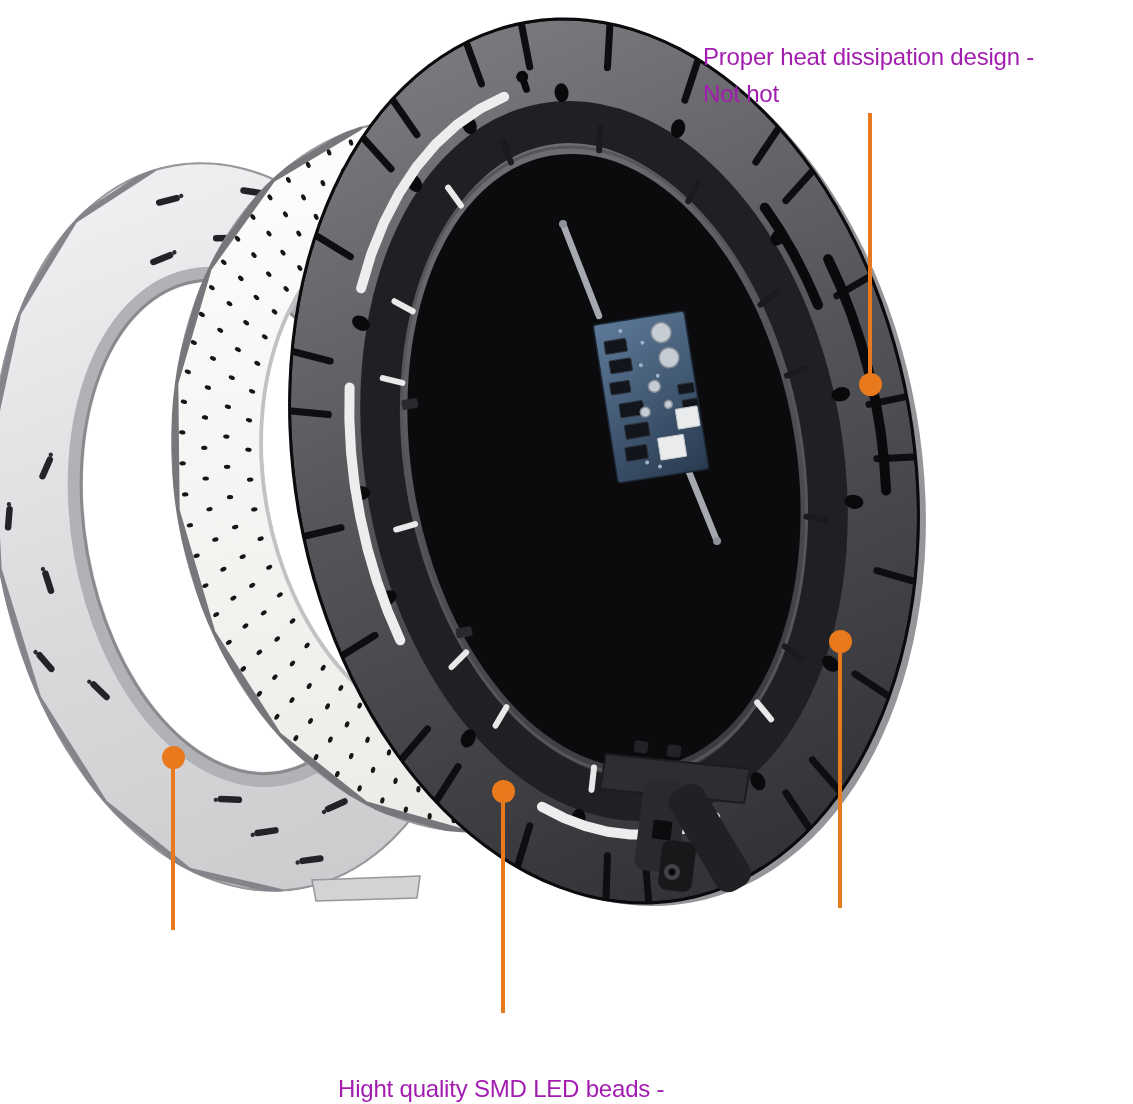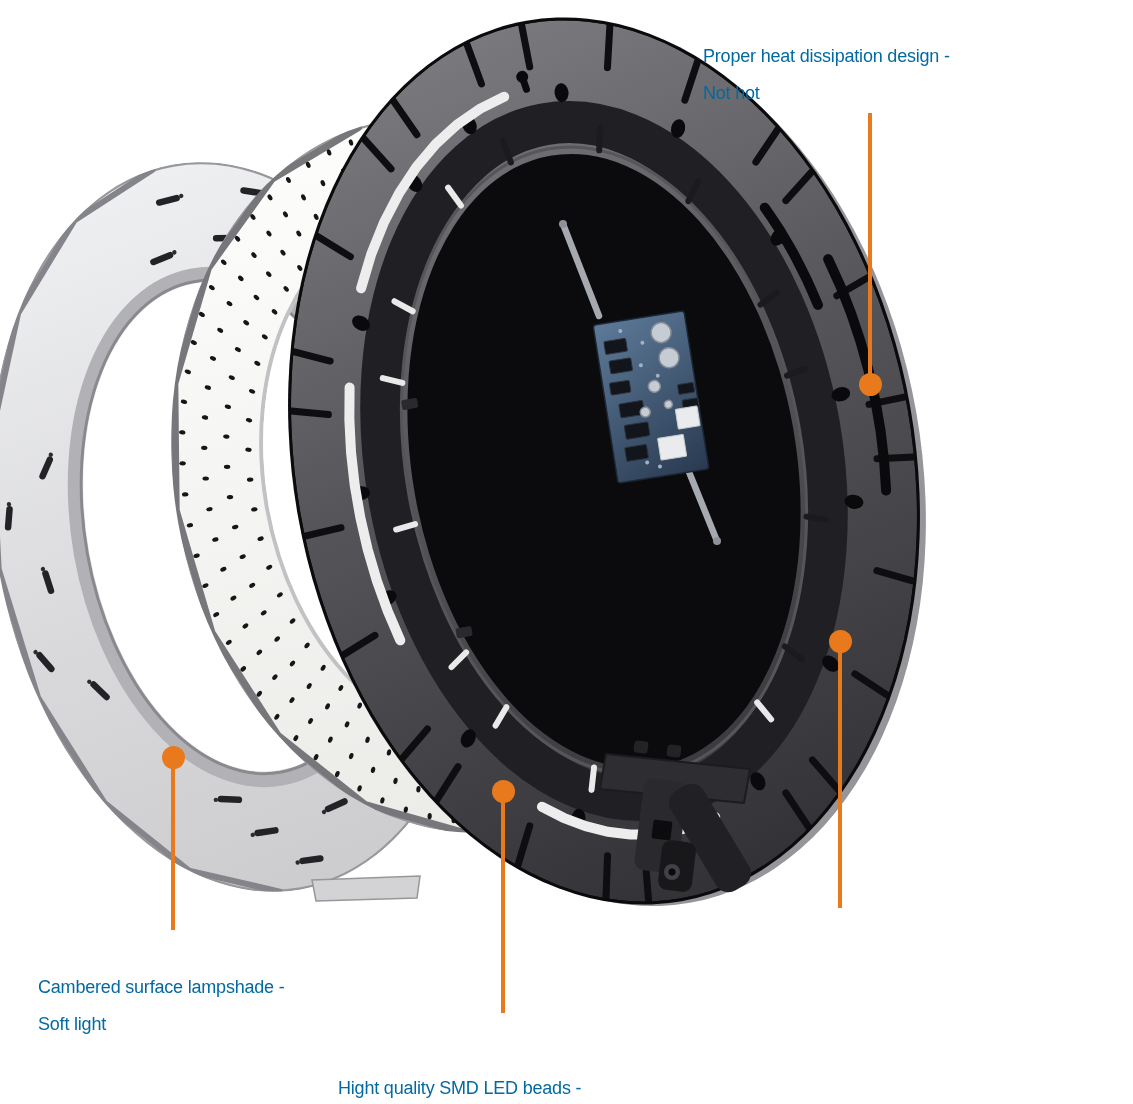--- a/index.html
+++ b/index.html
@@ -1,19 +1,19 @@
 <!DOCTYPE html>
 <html style="--accent: #E8791C;"><head>
 <meta charset="utf-8">
 <style>
   html,body{margin:0;padding:0;background:#fff;}
   .stage{position:relative;width:1133px;height:1104px;background:#fff;overflow:hidden;
          font-family:"Liberation Sans", sans-serif;}
   #render{position:absolute;left:0;top:0;width:1133px;height:1104px;display:block;}
-  .callout{position:absolute;color:#0369a1;font-size:18px;line-height:37px;
+  .callout{position:absolute;color:#a21caf;font-size:24px;line-height:37px;
            letter-spacing:-0.2px;white-space:pre-line;width:max-content;}
   .leader{position:absolute;width:4px;background:var(--accent,#E8791C);}
   .ldot{position:absolute;left:50%;margin-left:-11.5px;width:23px;height:23px;border-radius:50%;
         background:var(--accent,#E8791C);}
   .ldot.at-top{top:-11px;}
   .ldot.at-bottom{bottom:-11px;}
 </style>
 </head>
 <body>
 
@@ -511,24 +511,20 @@
           <ellipse cx="0" cy="0" rx="308" ry="444" fill="#fff"></ellipse>
           <ellipse cx="0" cy="0" rx="192" ry="310" fill="#000"></ellipse>
         </mask>
       </defs>
     </svg>
 
   <div class="callout" style="left:703px;top:1px">
     <span>Proper heat dissipation design -
 Not hot</span>
   </div>
-  <div class="callout" style="left:38px;top:932px">
-    <span>Cambered surface lampshade -
-Soft light</span>
-  </div>
   <div class="callout" style="left:338px;top:1033px">
     <span>Hight quality SMD LED beads -
 Longer service life</span>
   </div>
 
   <div class="leader" style="left:868px;top:113px;height:272px">
     <div class="ldot at-bottom"></div>
   </div>
   <div class="leader" style="left:171px;top:757px;height:173px">
     <div class="ldot at-top"></div>

